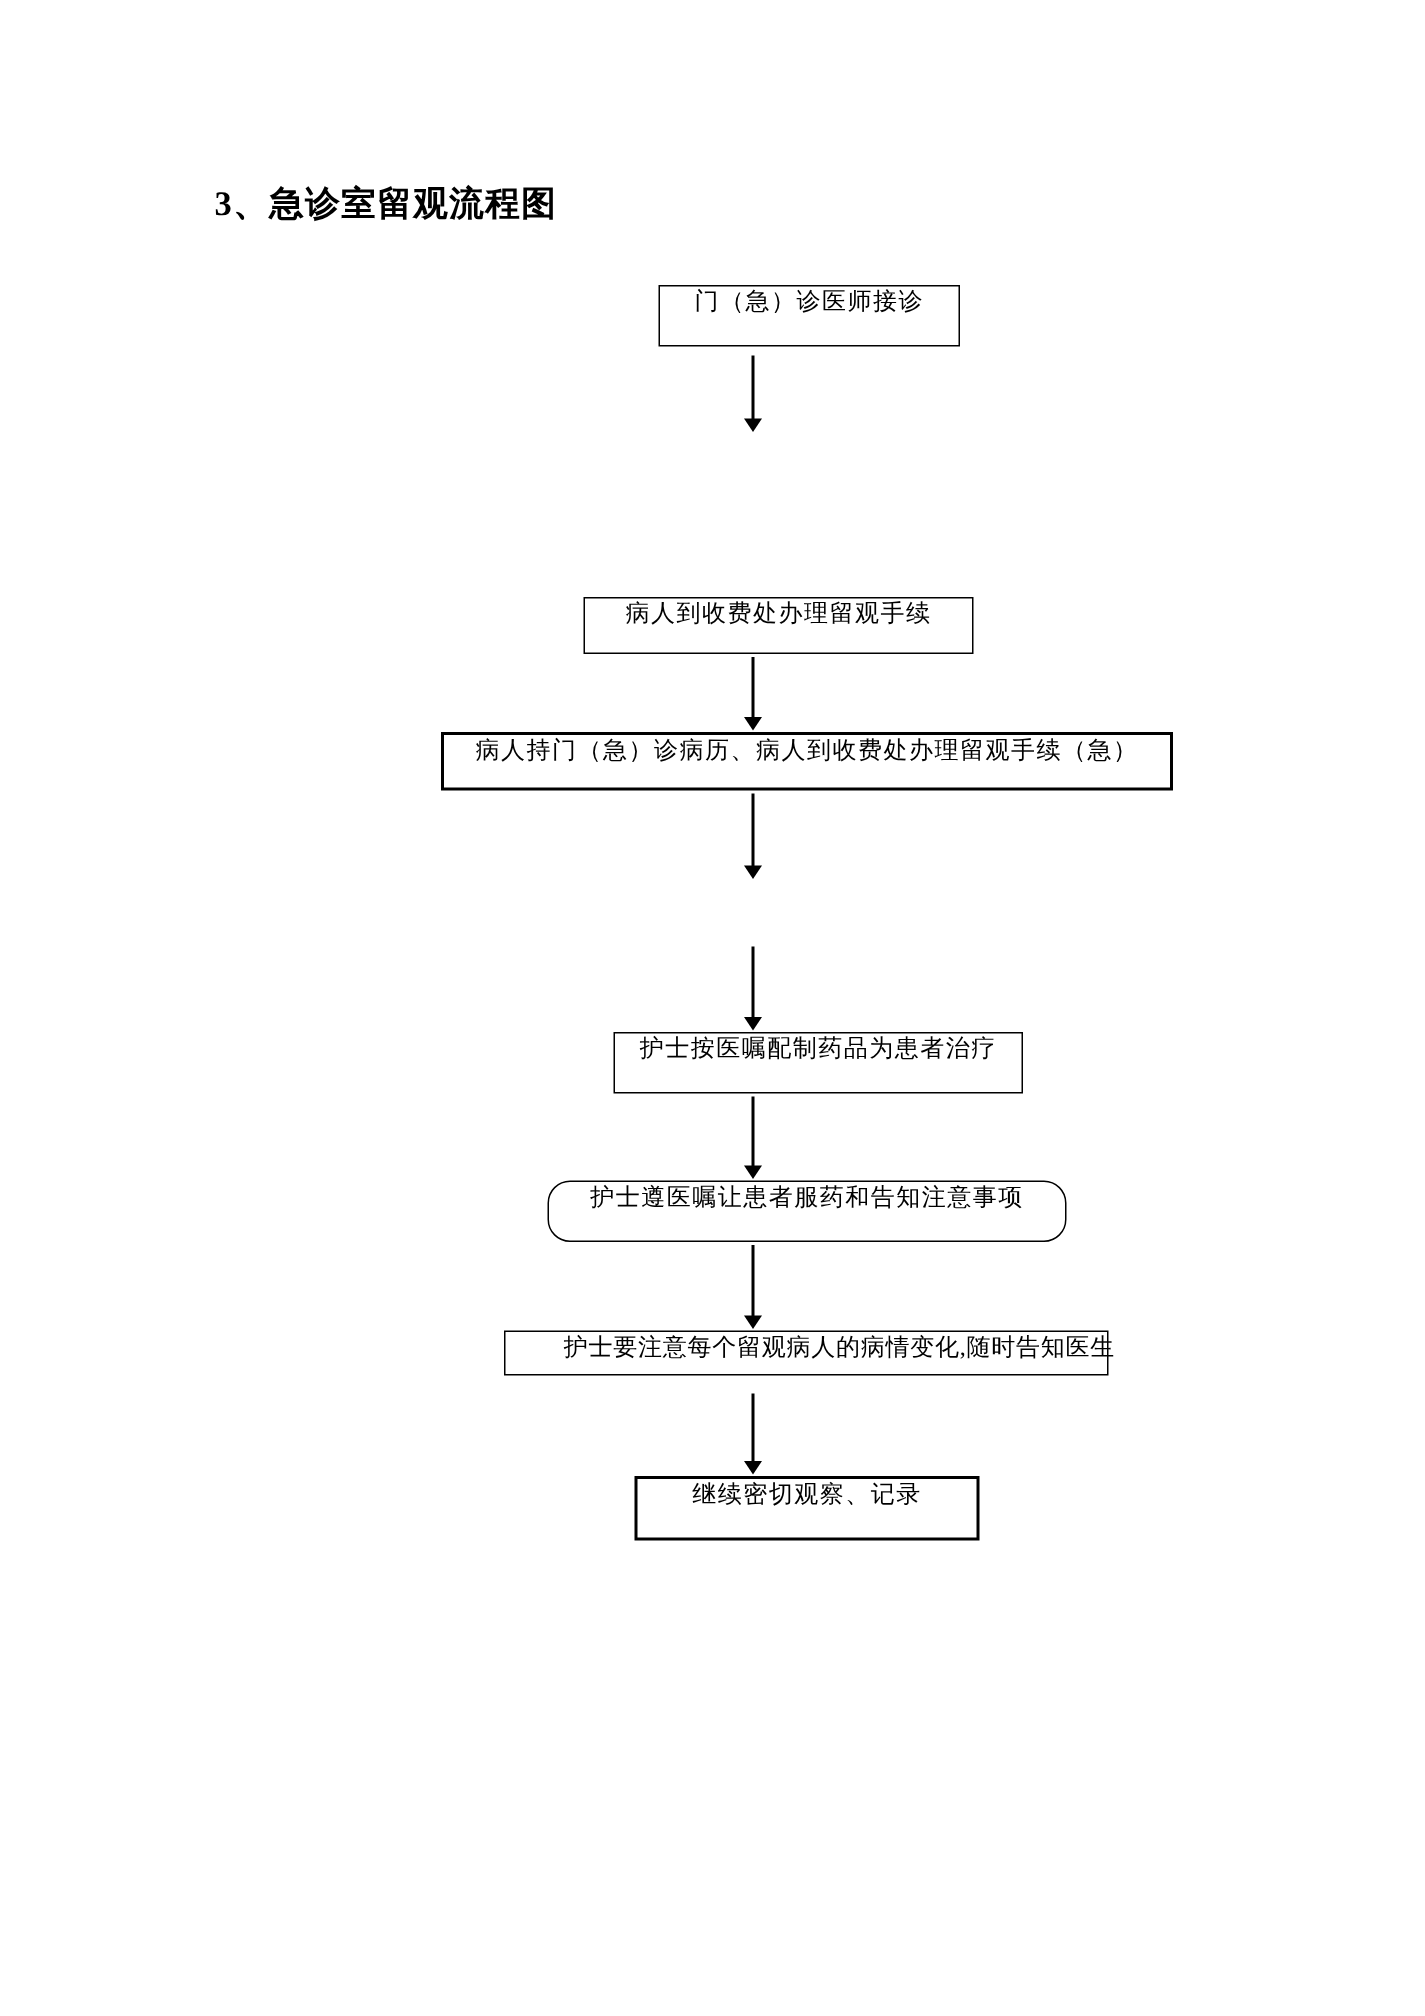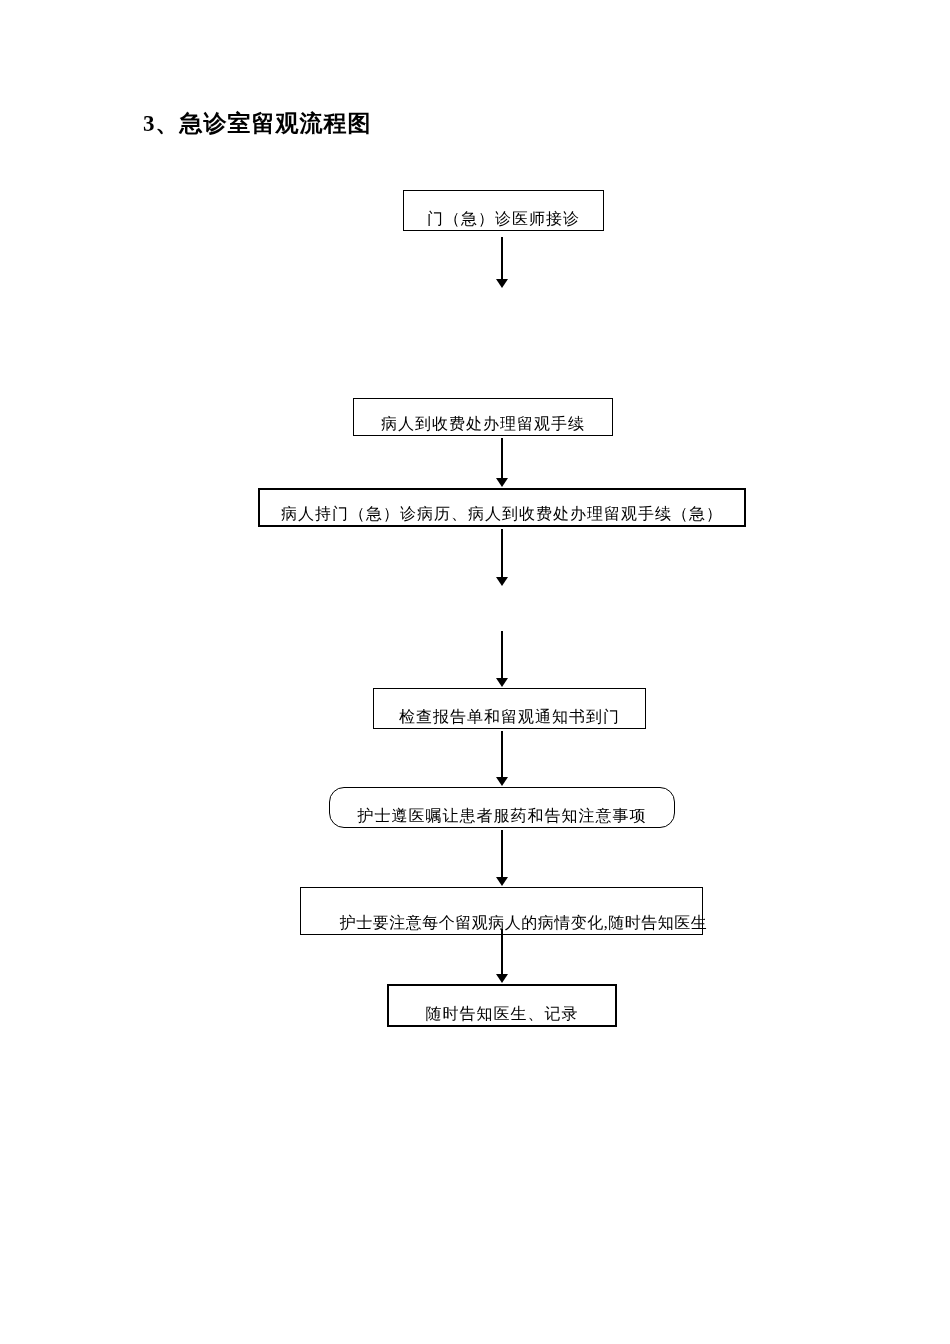--- a/index.html
+++ b/index.html
@@ -12,50 +12,51 @@
     width: 950px;
     height: 1344px;
     background: #ffffff;
     font-family: "Liberation Serif", "DejaVu Serif", serif;
     color: #000000;
     overflow: hidden;
   }
   .doc-title {
     position: absolute;
     left: 143px;
-    top: 108px;
+    top: 120px;
     font-size: 23px;
     font-weight: bold;
     letter-spacing: 1px;
     white-space: nowrap;
   }
   .flow-node {
     position: absolute;
     border: 1px solid #000000;
     background: #ffffff;
     display: flex;
-    align-items: flex-end;
+    align-items: flex-start;
     justify-content: center;
     font-size: 16px;
     letter-spacing: 1px;
     text-align: center;
     white-space: nowrap;
     box-sizing: border-box;
+    margin-left: 36px;
   }
   .flow-node.thick {
     border-width: 2px;
   }
   .node-1 { left: 403px; top: 190px; width: 201px; height: 41px; }
   .node-2 { left: 329px; top: 290px; width: 346px; height: 39px; }
   .node-3 { left: 353px; top: 398px; width: 260px; height: 38px; }
   .node-4 { left: 258px; top: 488px; width: 488px; height: 39px; }
   .node-5 { left: 403px; top: 587px; width: 200px; height: 42px; }
   .node-6 { left: 373px; top: 688px; width: 273px; height: 41px; }
   .node-7 { left: 329px; top: 787px; width: 346px; height: 41px; border-radius: 15px; }
-  .node-8 { left: 300px; top: 887px; width: 403px; height: 48px; letter-spacing: 0.5px; padding-left: 44px; }
+  .node-8 { left: 300px; top: 887px; width: 403px; height: 30px; letter-spacing: 0.5px; padding-left: 44px; }
   .node-9 { left: 387px; top: 984px; width: 230px; height: 43px; }
   .arrow {
     position: absolute;
     width: 12px;
     margin-left: -6px;
     left: 502px;
   }
   .arrow::before {
     content: "";
     position: absolute;
@@ -107,34 +108,34 @@
   <div class="flow-node node-4 thick">
     <span>病人持门（急）诊病历、病人到收费处办理留观手续（急）</span>
   </div>
 
   <div class="arrow arrow-3"></div>
 
 
   <div class="arrow arrow-4"></div>
 
   <div class="flow-node node-6">
-    <span>检查报告单和留观通知书到门</span>
+    <span>护士按医嘱配制药品为患者治疗</span>
   </div>
 
   <div class="arrow arrow-5"></div>
 
   <div class="flow-node node-7">
     <span>护士遵医嘱让患者服药和告知注意事项</span>
   </div>
 
   <div class="arrow arrow-6"></div>
 
   <div class="flow-node node-8">
     <span>护士要注意每个留观病人的病情变化,随时告知医生</span>
   </div>
 
   <div class="arrow arrow-7"></div>
 
   <div class="flow-node node-9 thick">
-    <span>随时告知医生、记录</span>
+    <span>继续密切观察、记录</span>
   </div>
 
 </div>
 
 </body></html>

